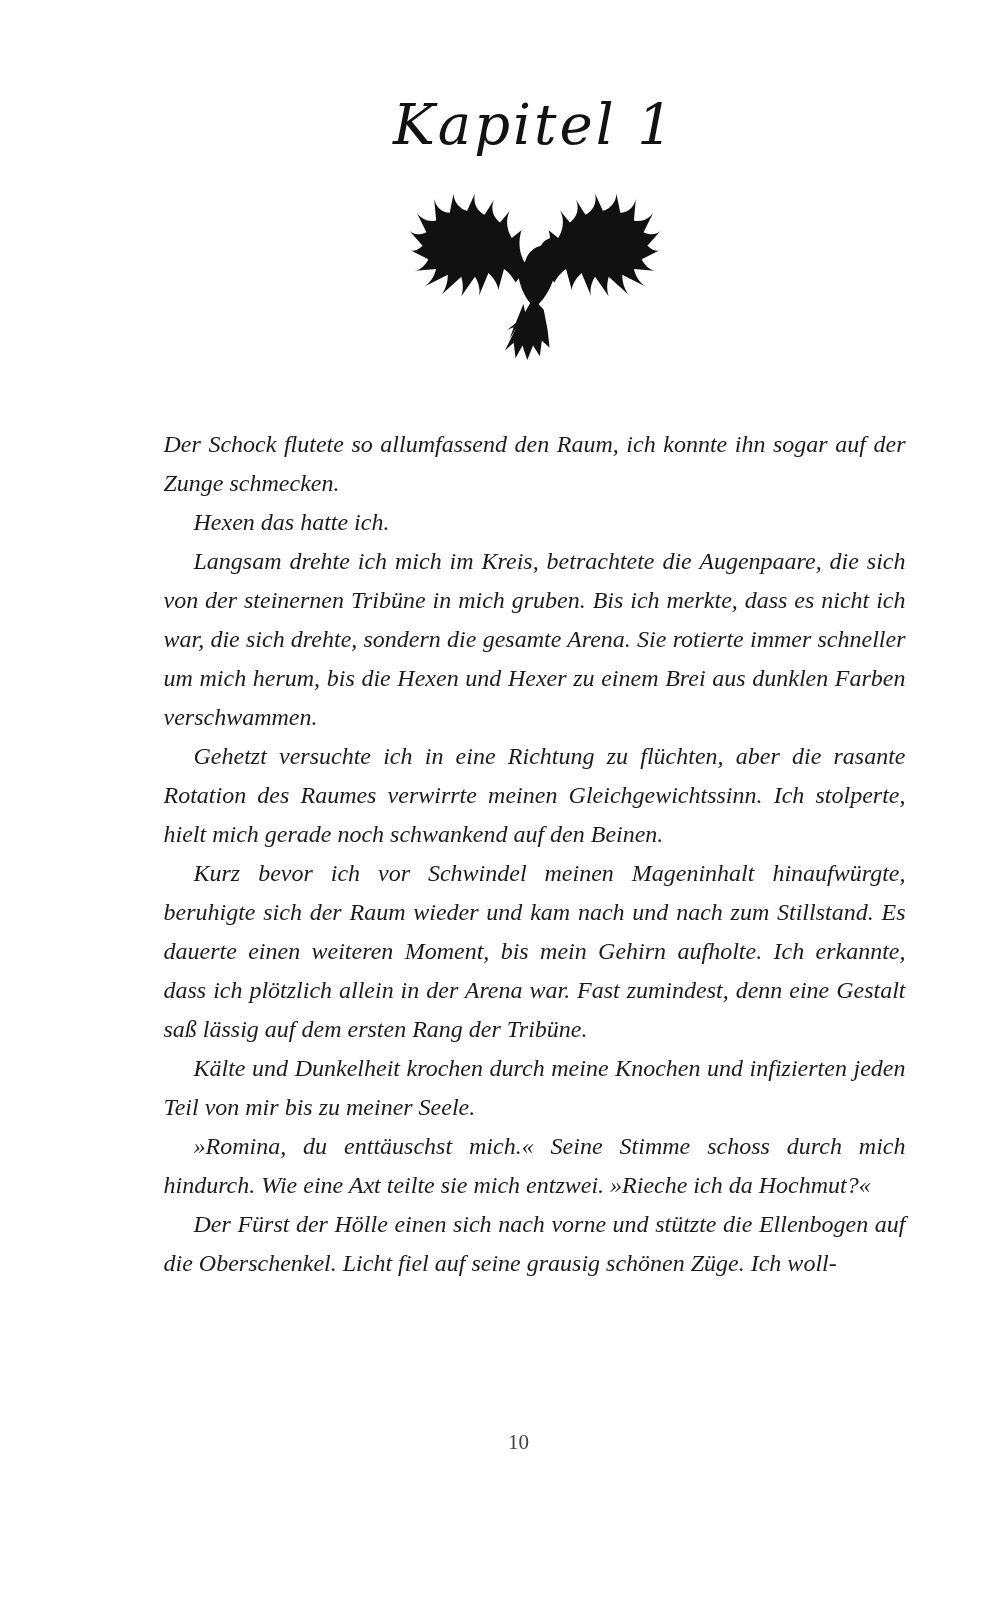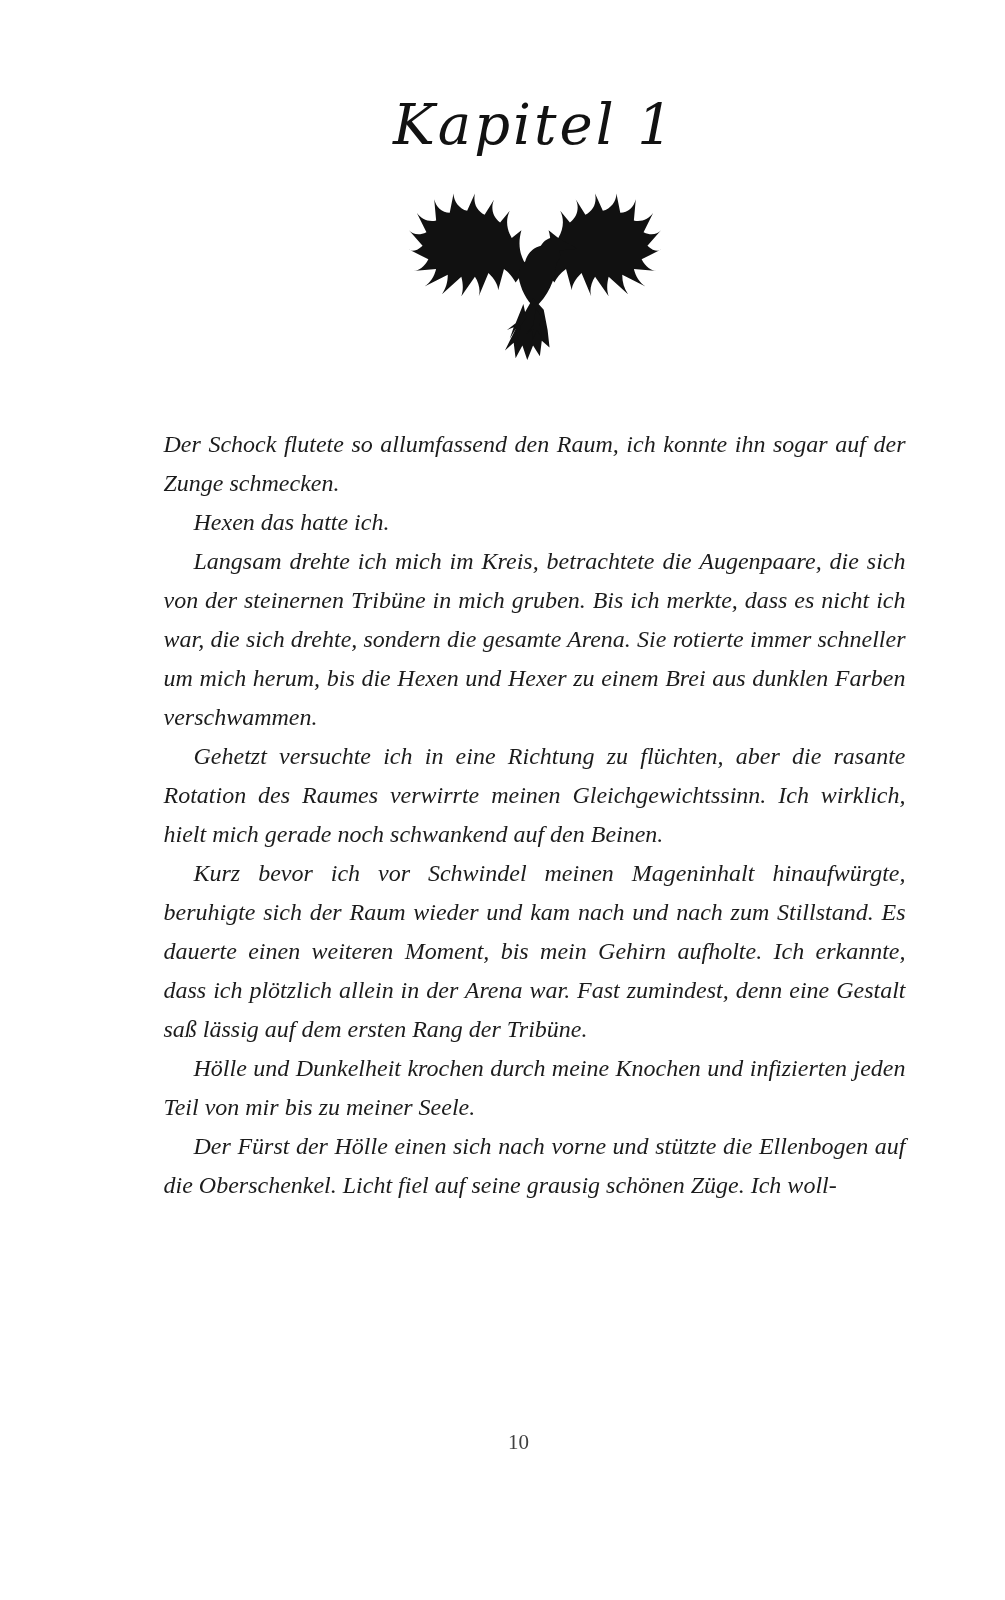--- a/index.html
+++ b/index.html
@@ -110,21 +110,22 @@
         <path d="M131,141
           L128,158 L121,167 L128,162 L127,174 L132,163 L137,171 L135,157 L136,148 Z"></path>
       </g>
     </svg>
   </div>
 
   <div class="body-text">
     <p class="first">Der Schock flutete so allumfassend den Raum, ich konnte ihn sogar auf der Zunge schmecken.</p>
     <p>Hexen das hatte ich.</p>
     <p>Langsam drehte ich mich im Kreis, betrachtete die Augenpaare, die sich von der steinernen Tribüne in mich gruben. Bis ich merkte, dass es nicht ich war, die sich drehte, sondern die gesamte Arena. Sie rotierte immer schneller um mich herum, bis die Hexen und Hexer zu einem Brei aus dunklen Farben verschwammen.</p>
-    <p>Gehetzt versuchte ich in eine Richtung zu flüchten, aber die rasante Rotation des Raumes verwirrte meinen Gleichgewichtssinn. Ich wirklich, hielt mich gerade noch schwankend auf den Beinen.</p>
+    <p>Gehetzt versuchte ich in eine Richtung zu flüchten, aber die rasante Rotation des Raumes verwirrte meinen Gleichgewichtssinn. Ich stolperte, hielt mich gerade noch schwankend auf den Beinen.</p>
     <p>Kurz bevor ich vor Schwindel meinen Mageninhalt hinaufwürgte, beruhigte sich der Raum wieder und kam nach und nach zum Stillstand. Es dauerte einen weiteren Moment, bis mein Gehirn aufholte. Ich erkannte, dass ich plötzlich allein in der Arena war. Fast zumindest, denn eine Gestalt saß lässig auf dem ersten Rang der Tribüne.</p>
-    <p>Hölle und Dunkelheit krochen durch meine Knochen und infizierten jeden Teil von mir bis zu meiner Seele.</p>
+    <p>Kälte und Dunkelheit krochen durch meine Knochen und infizierten jeden Teil von mir bis zu meiner Seele.</p>
+    <p>»Romina, du enttäuschst mich.« Seine Stimme schoss durch mich hindurch. Wie eine Axt teilte sie mich entzwei. »Rieche ich da Hochmut?«</p>
     <p>Der Fürst der Hölle einen sich nach vorne und stützte die Ellenbogen auf die Oberschenkel. Licht fiel auf seine grausig schönen Züge. Ich woll-</p>
   </div>
 
   <div class="page-number">10</div>
 
 </div>
 
 </body></html>

